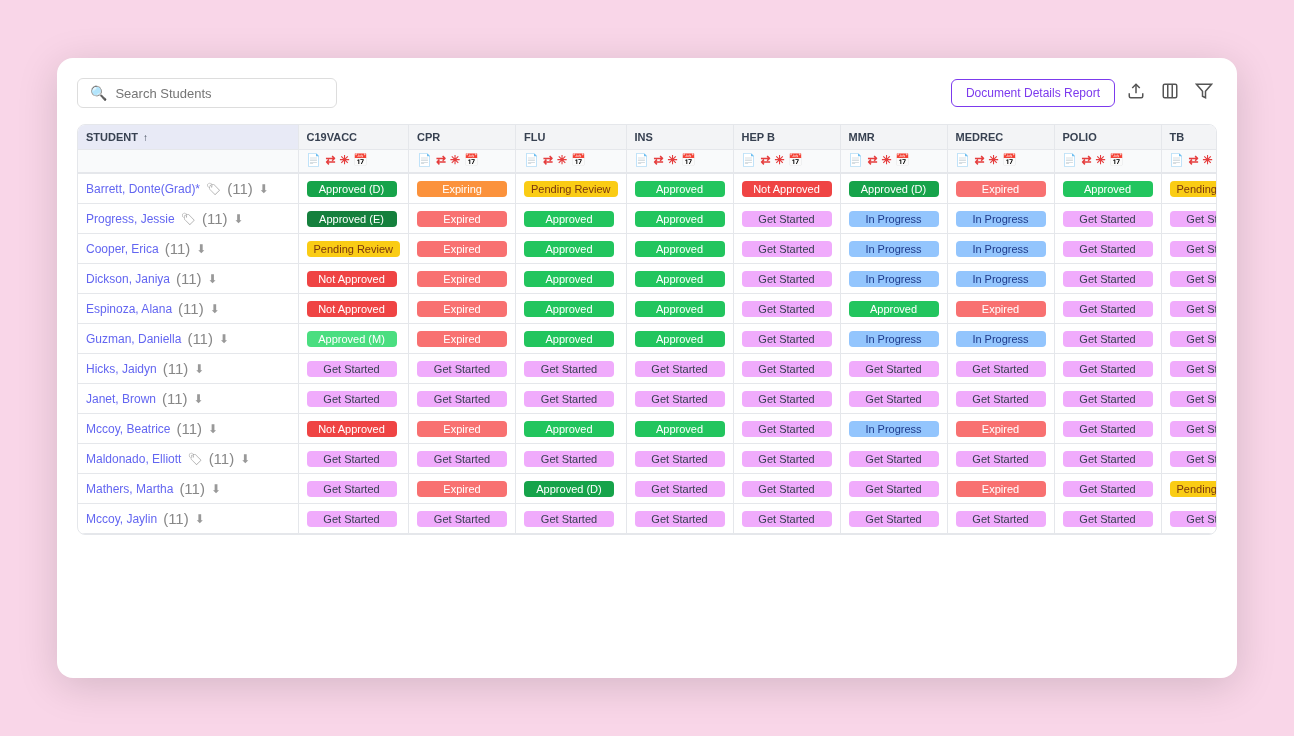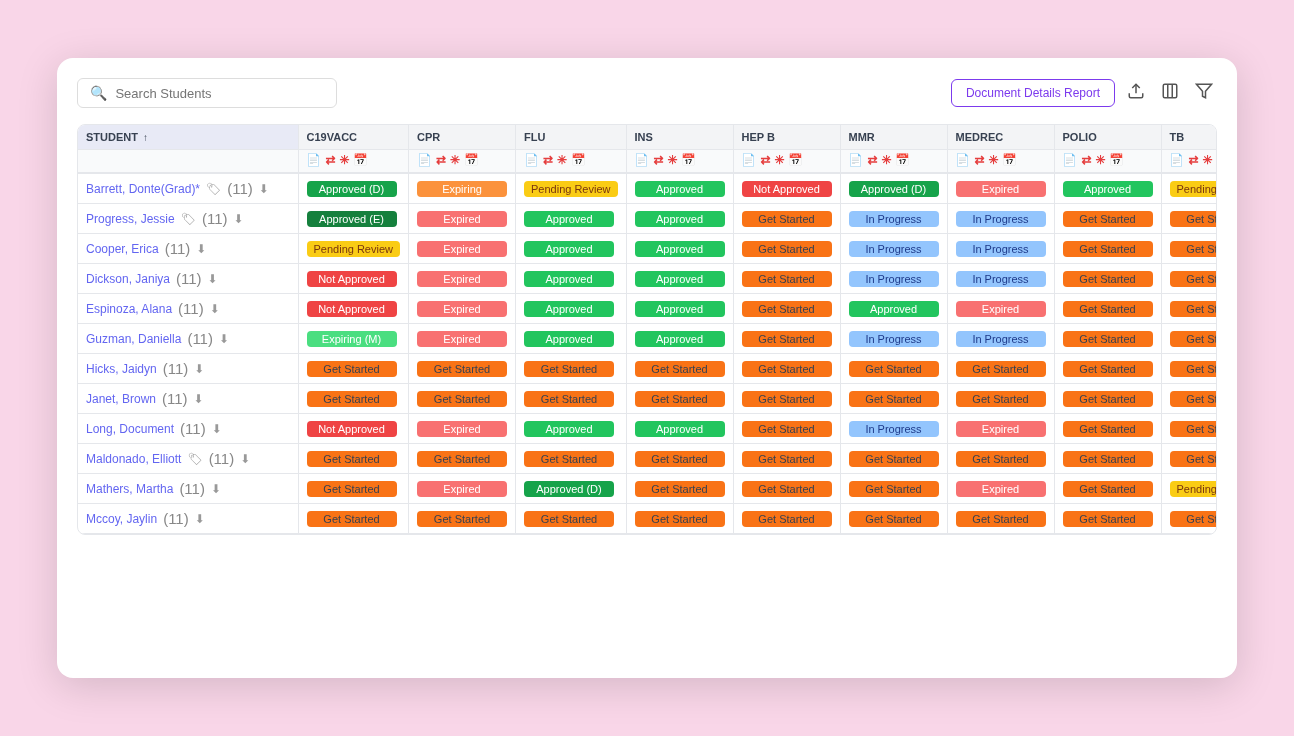--- a/index.html
+++ b/index.html
@@ -157,21 +157,21 @@
     }
     .badge-approved { background: #22c55e; color: #fff; }
     .badge-approved-d { background: #16a34a; color: #fff; }
     .badge-approved-e { background: #15803d; color: #fff; }
     .badge-approved-m { background: #4ade80; color: #fff; }
     .badge-expired { background: #f87171; color: #fff; }
     .badge-expiring { background: #fb923c; color: #fff; text-align: center; }
     .badge-not-approved { background: #ef4444; color: #fff; }
     .badge-pending { background: #facc15; color: #78350f; }
     .badge-in-progress { background: #93c5fd; color: #1e3a8a; }
-    .badge-get-started { background: #f97316; color: #374151; }
+    .badge-get-started { background: #f0abfc; color: #374151; }
     .footer {
       display: flex;
       align-items: center;
       justify-content: flex-end;
       padding: 12px 8px 4px;
       gap: 16px;
       font-size: 12px;
       color: #555;
     }
     .pagination {
@@ -425,21 +425,21 @@
           </tr>
           <tr>
             <td>
               <div class="student-cell">
     <span class="student-name">Guzman, Daniella</span>
 
     <span class="student-count">(11)</span>
     <span class="student-icon">⬇</span>
   </div>
             </td>
-            <td><span class="badge badge-approved-m">Expiring (M)</span></td>
+            <td><span class="badge badge-approved-m">Approved (M)</span></td>
             <td><span class="badge badge-expired">Expired</span></td>
             <td><span class="badge badge-approved">Approved</span></td>
             <td><span class="badge badge-approved">Approved</span></td>
             <td><span class="badge badge-get-started">Get Started</span></td>
             <td><span class="badge badge-in-progress">In Progress</span></td>
             <td><span class="badge badge-in-progress">In Progress</span></td>
             <td><span class="badge badge-get-started">Get Started</span></td>
             <td><span class="badge badge-get-started">Get Started</span></td>
           </tr>
           <tr>
@@ -476,21 +476,21 @@
             <td><span class="badge badge-get-started">Get Started</span></td>
             <td><span class="badge badge-get-started">Get Started</span></td>
             <td><span class="badge badge-get-started">Get Started</span></td>
             <td><span class="badge badge-get-started">Get Started</span></td>
             <td><span class="badge badge-get-started">Get Started</span></td>
             <td><span class="badge badge-get-started">Get Started</span></td>
           </tr>
           <tr>
             <td>
               <div class="student-cell">
-    <span class="student-name">Long, Document</span>
+    <span class="student-name">Mccoy, Beatrice</span>
 
     <span class="student-count">(11)</span>
     <span class="student-icon">⬇</span>
   </div>
             </td>
             <td><span class="badge badge-not-approved">Not Approved</span></td>
             <td><span class="badge badge-expired">Expired</span></td>
             <td><span class="badge badge-approved">Approved</span></td>
             <td><span class="badge badge-approved">Approved</span></td>
             <td><span class="badge badge-get-started">Get Started</span></td>

